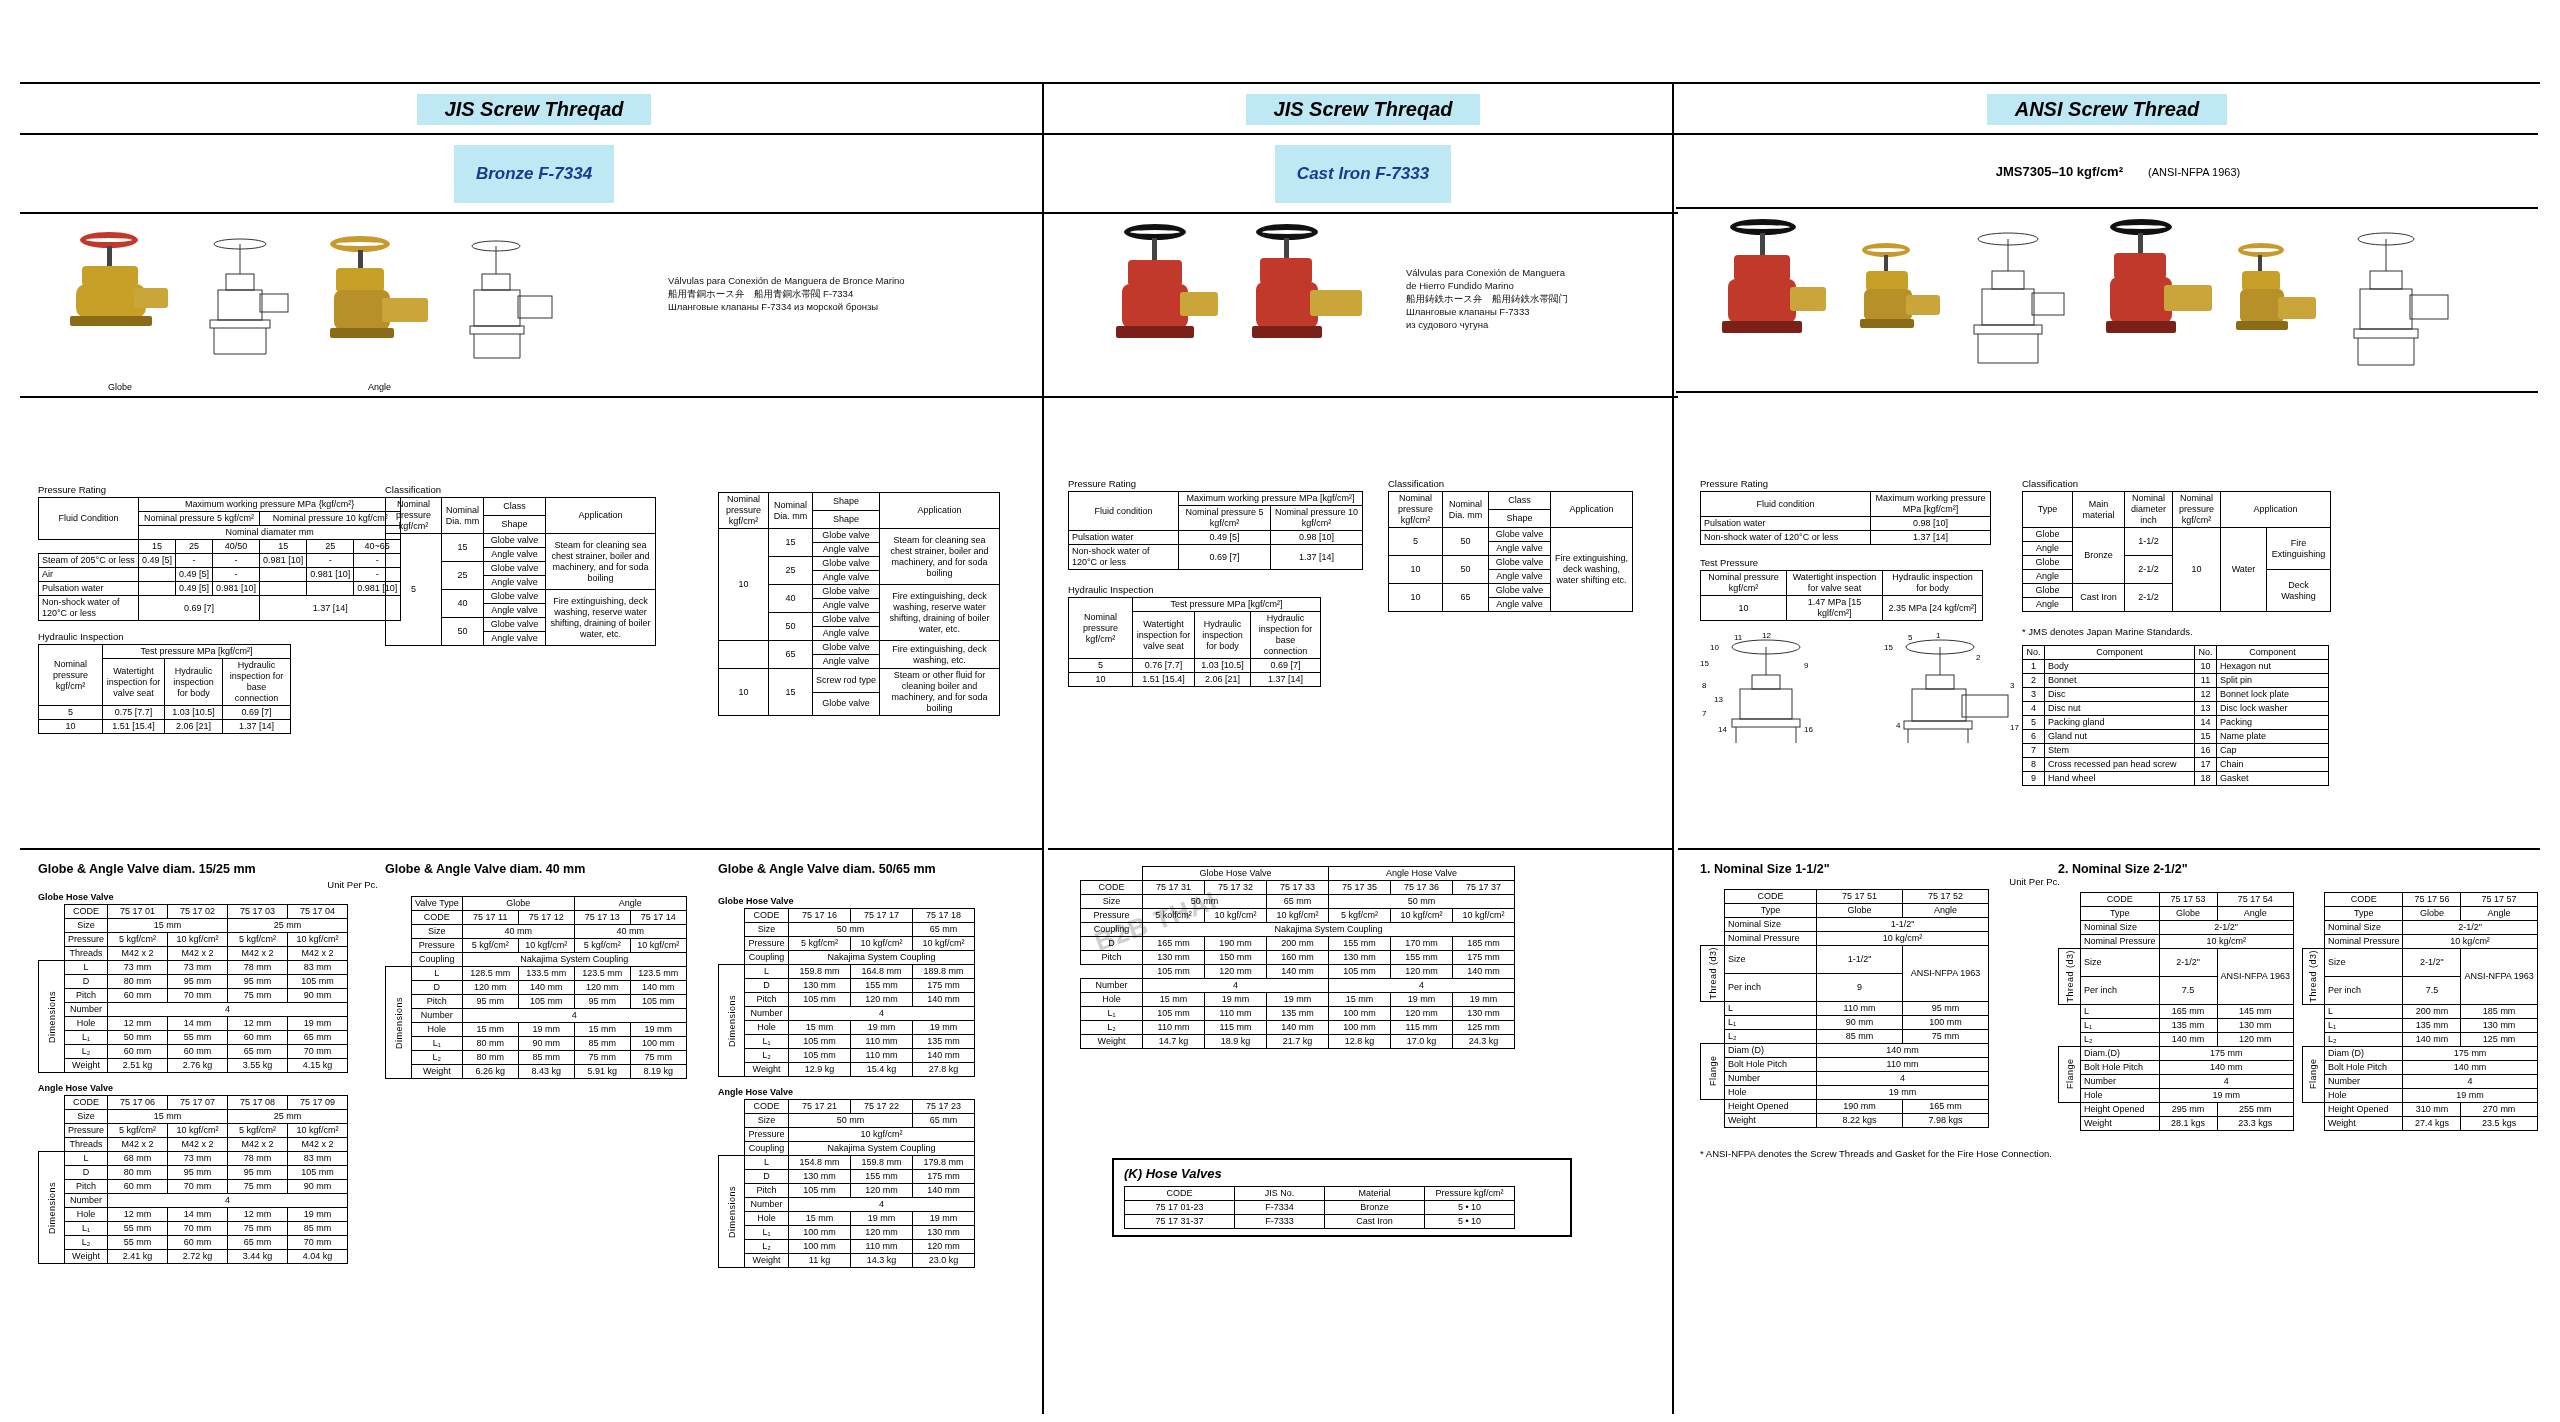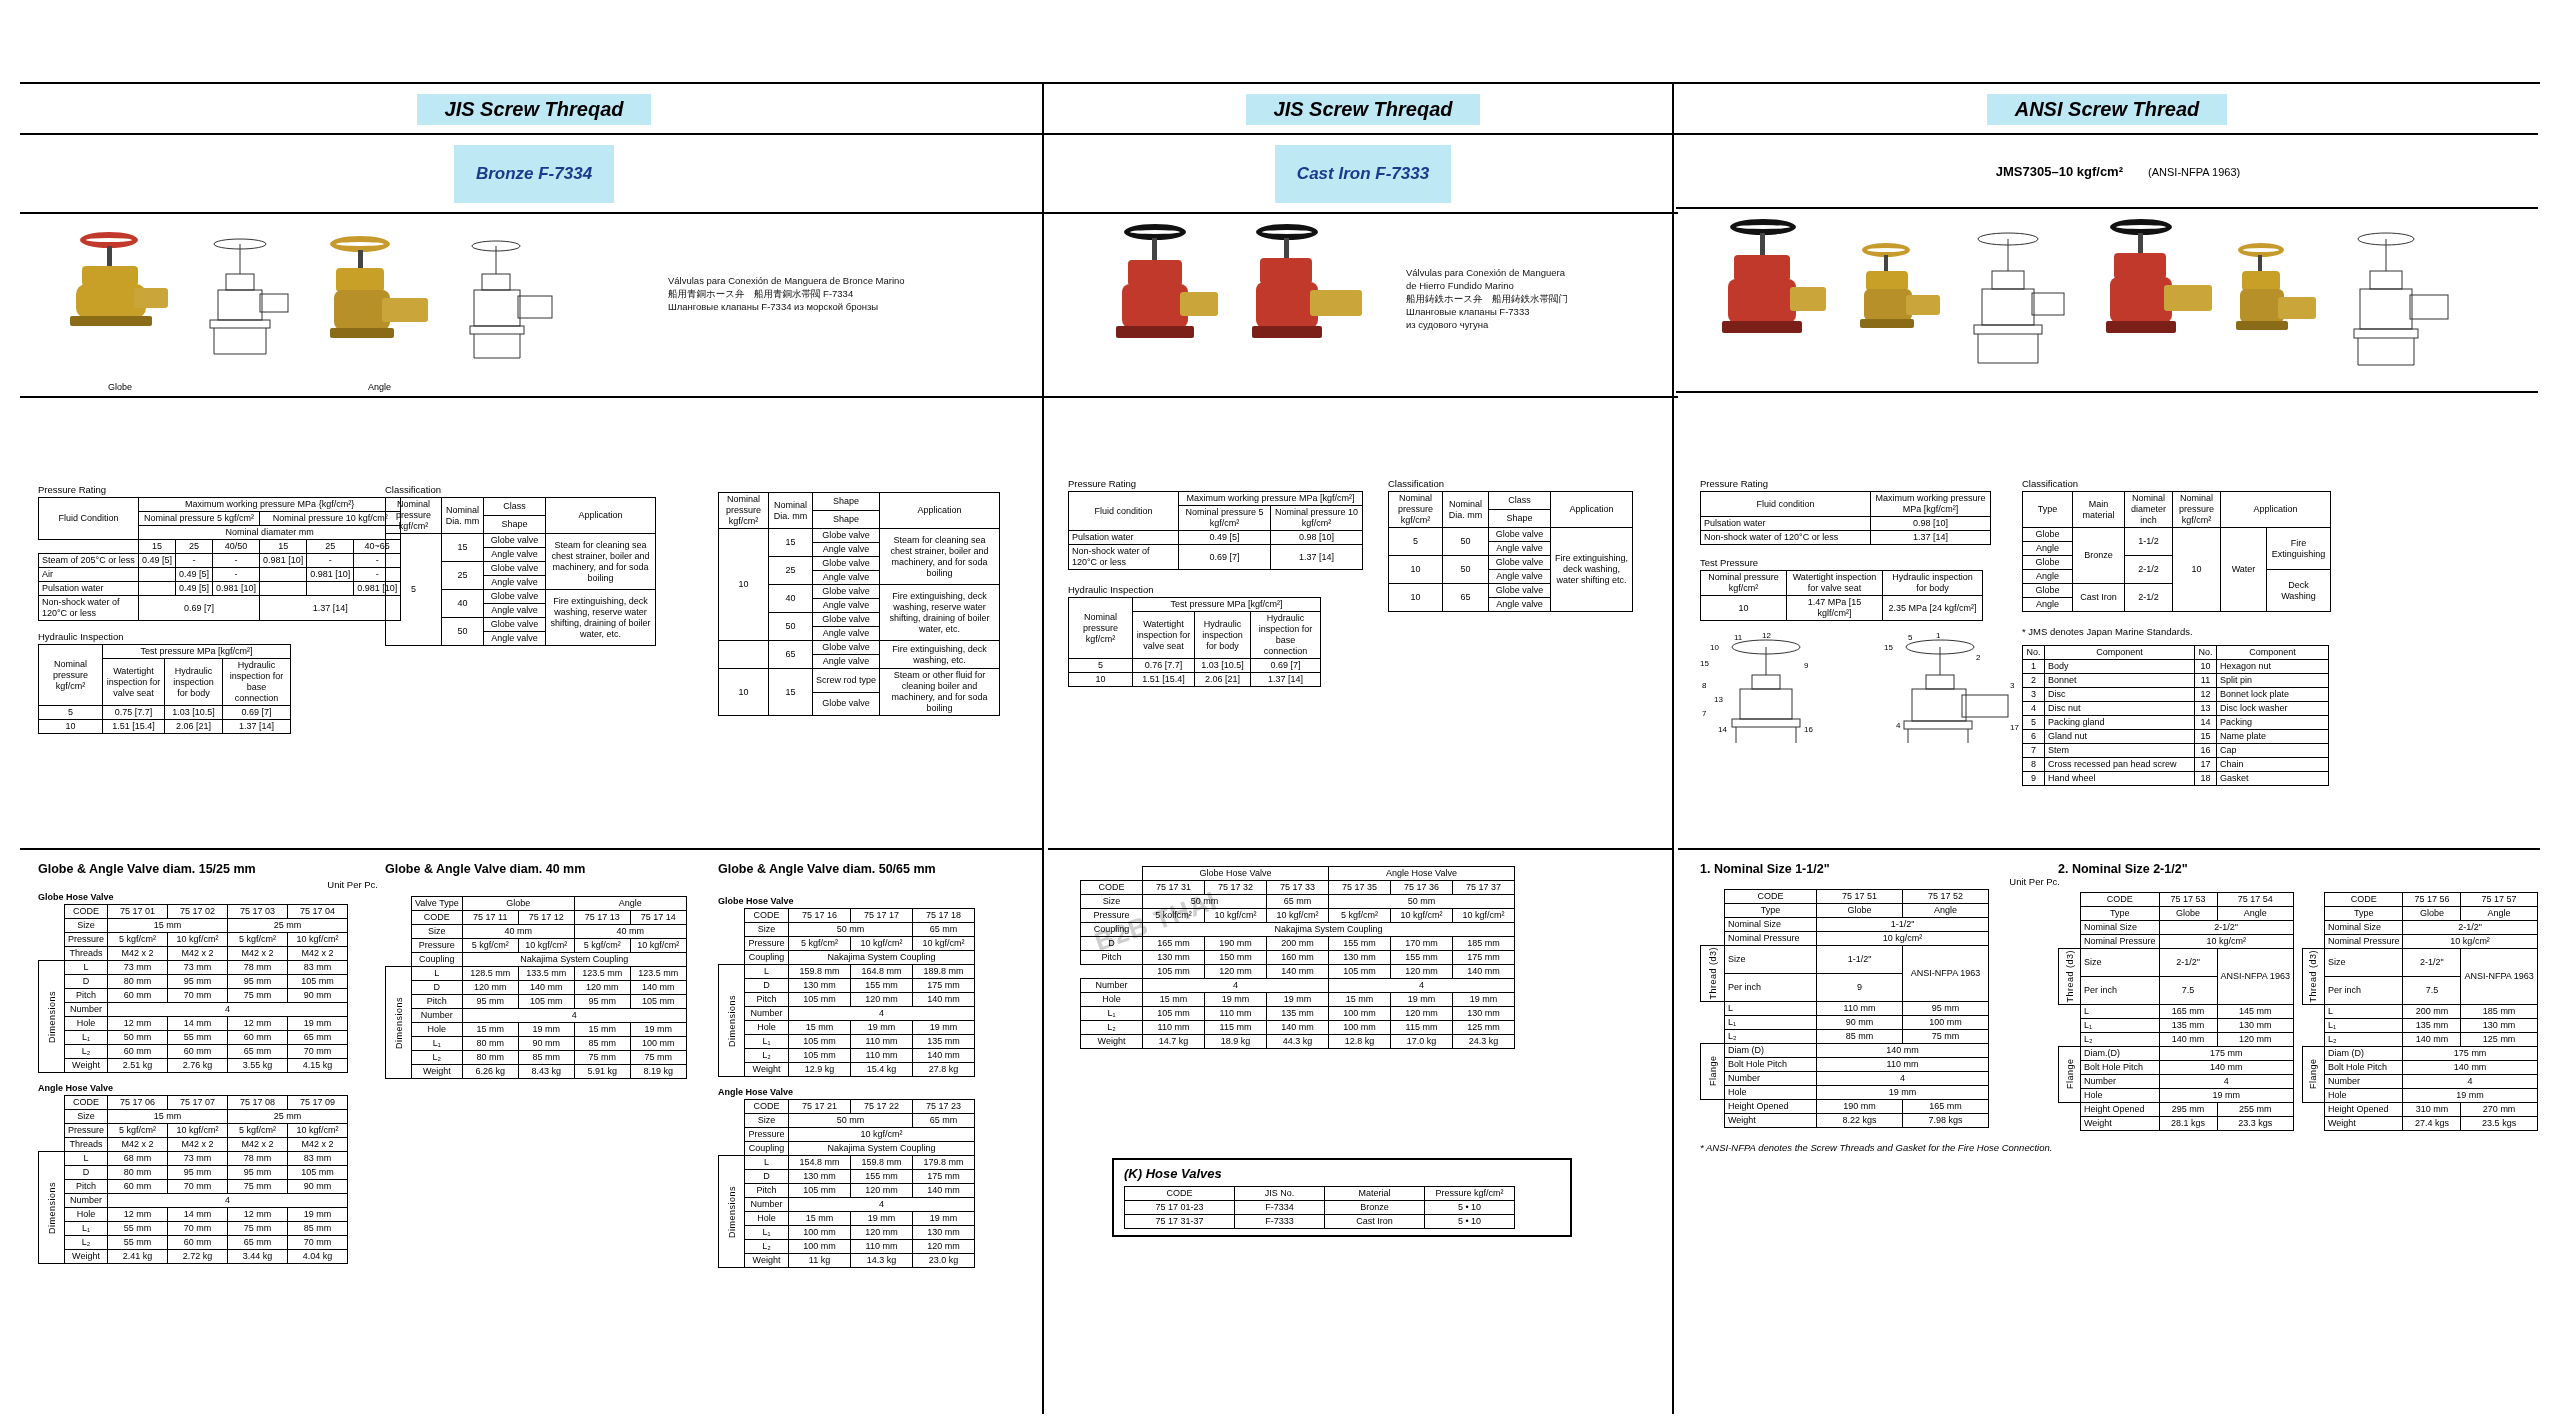--- a/index.html
+++ b/index.html
@@ -1331,21 +1331,21 @@
         <td>115 mm</td>
         <td>140 mm</td>
         <td>100 mm</td>
         <td>115 mm</td>
         <td>125 mm</td>
           </tr>
       <tr>
             <td>Weight</td>
         <td>14.7 kg</td>
         <td>18.9 kg</td>
-        <td>44.3 kg</td>
+        <td>21.7 kg</td>
         <td>12.8 kg</td>
         <td>17.0 kg</td>
         <td>24.3 kg</td>
           </tr>
     </tbody>
       </table>
   </div>
 
   <div class="blk boxk" style="left:1112px; top:1158px; width:460px;">
     <div class="boxk-title">(K) Hose Valves</div>
@@ -1452,21 +1452,21 @@
             <td>165 mm</td>
           </tr>
       <tr>
             <td style="border:none;"></td>
             <td class="lbl">Weight</td>
             <td>8.22 kgs</td>
             <td>7.98 kgs</td>
           </tr>
     </tbody>
       </table>
-    <div class="note" style="margin-top:14px; width:360px;font-style:italic;">*   ANSI-NFPA denotes the Screw Threads and Gasket for the Fire Hose Connection.</div>
+    <div class="note" style="margin-top:20px; width:360px;">*   ANSI-NFPA denotes the Screw Threads and Gasket for the Fire Hose Connection.</div>
   </div>
 
   <div class="blk" style="left:2058px; top:862px;">
     <div class="sect-sub">2. Nominal Size 2-1/2"</div>
     <div style="display:flex; gap:8px; margin-top:16px;">
       <table class="t">
         <tbody>
             <tr>
               <td style="width:22px; border:none;"></td>
               <td style="width:74px;">CODE</td>

